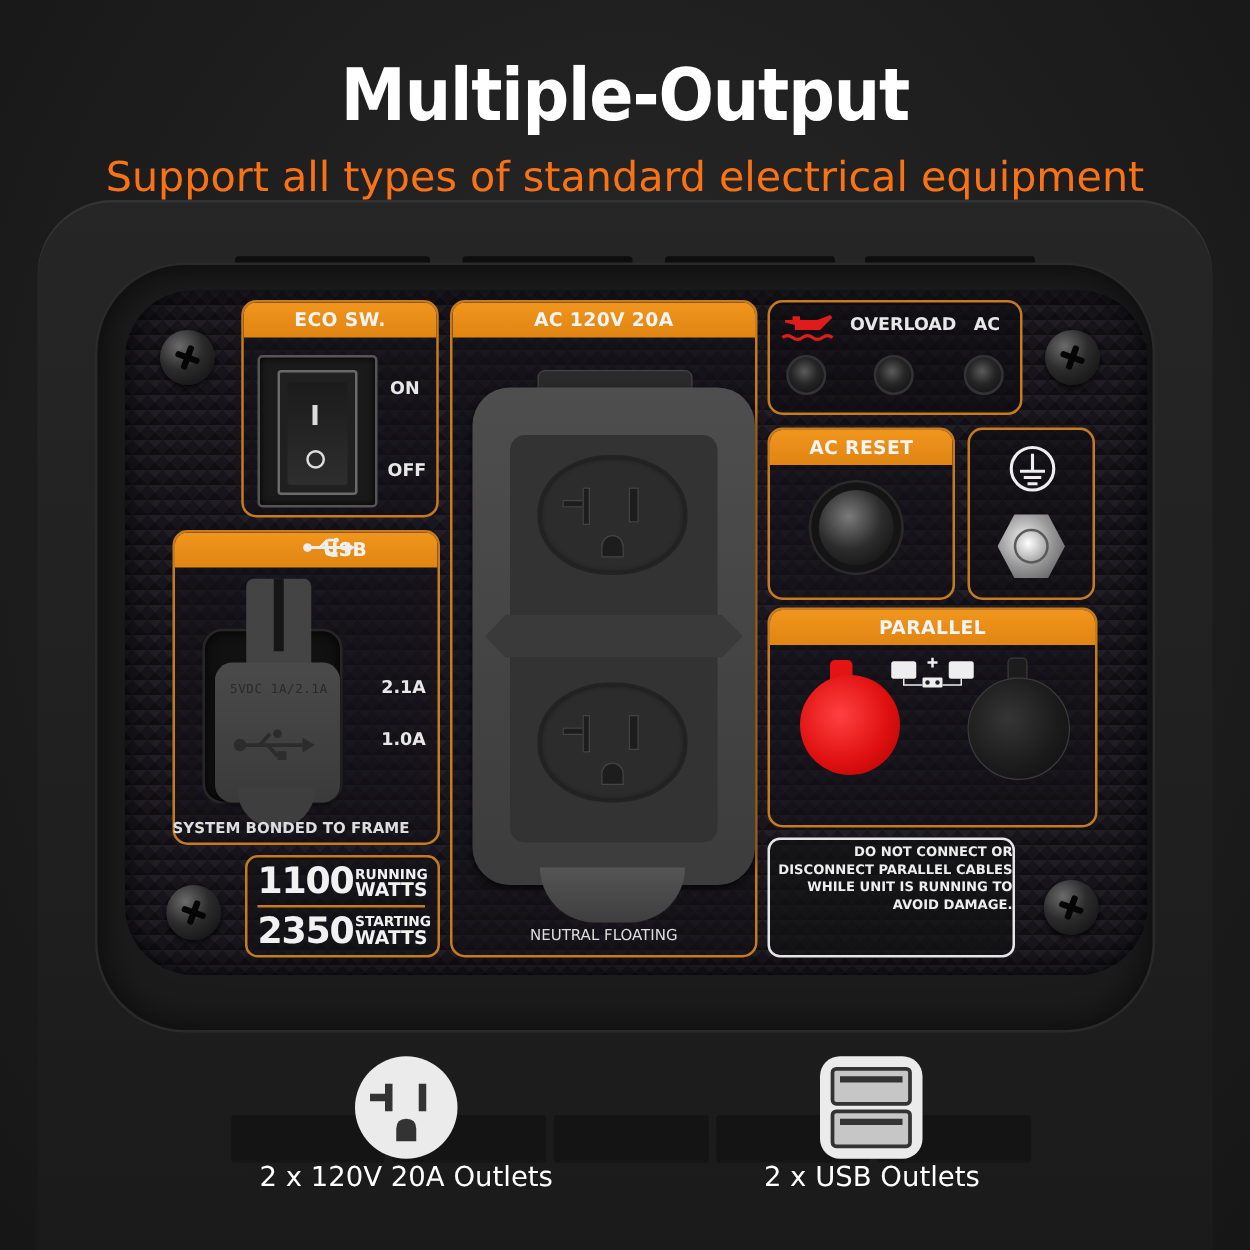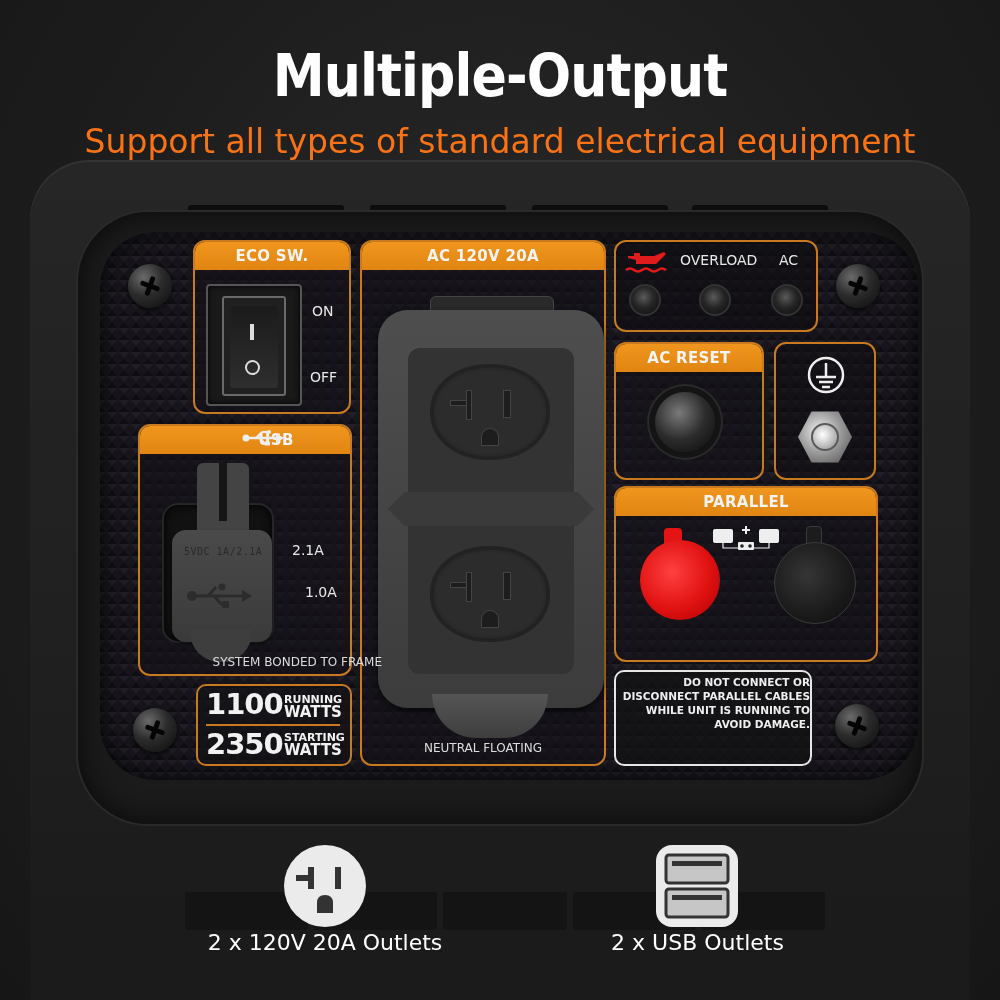--- a/index.html
+++ b/index.html
@@ -55,21 +55,21 @@
 
   .box {
     position: absolute; border: 2px solid #c77a1f; border-radius: 12px;
     background: rgba(20,18,24,0.55); overflow: hidden;
   }
   .box-hdr {
     height: 28px; background: linear-gradient(180deg, #f0951d, #e08512);
     color: #f4f4f4; font-weight: bold; font-size: 15px; text-align: center; line-height: 28px;
     letter-spacing: 0.3px;
   }
-  .lbl { position: absolute; font-weight: normal; font-size: 13px; color: #e8e8e8; }
+  .lbl { position: absolute; font-weight: bold; font-size: 13px; color: #e8e8e8; }
 
   .title {
     position: absolute; left: 0; width: 1000px; top: 42px; text-align: center;
     font-family: "DejaVu Sans", sans-serif; font-weight: bold; font-size: 58px; letter-spacing: -1px;
     color: #fff; transform: scaleX(0.9);
   }
   .subtitle {
     position: absolute; left: 0; width: 1000px; top: 122px; text-align: center;
     font-family: "DejaVu Sans", sans-serif; font-size: 33px; color: #f97316;
   }
@@ -309,23 +309,23 @@
 <svg style="position:absolute;left:186px;top:582px;" width="68" height="28" viewBox="0 0 68 28">
   <circle cx="6" cy="14" r="5" fill="#2c2c2c"></circle>
   <line x1="9" y1="14" x2="56" y2="14" stroke="#2c2c2c" stroke-width="3"></line>
   <polygon points="56,8 66,14 56,20" fill="#2c2c2c"></polygon>
   <line x1="22" y1="14" x2="30" y2="5" stroke="#2c2c2c" stroke-width="3"></line>
   <circle cx="36" cy="5" r="3.5" fill="#2c2c2c"></circle>
   <line x1="28" y1="14" x2="36" y2="23" stroke="#2c2c2c" stroke-width="3"></line>
   <rect x="36" y="19" width="7" height="7" fill="#2c2c2c"></rect>
 </svg>
 <div class="usb-lip"></div>
-<div class="lbl" style="left:292px;top:542px;font-size:14px;">2.1A</div>
+<div class="lbl" style="left:305px;top:542px;font-size:14px;">2.1A</div>
 <div class="lbl" style="left:305px;top:584px;font-size:14px;">1.0A</div>
-<div class="lbl" style="left:138px;top:655px;width:244px;text-align:right;font-size:12px;font-weight:normal;color:#ddd;">SYSTEM BONDED TO FRAME</div>
+<div class="lbl" style="left:138px;top:655px;width:244px;text-align:left;font-size:12px;font-weight:bold;color:#ddd;">SYSTEM BONDED TO FRAME</div>
 
 <div class="box" style="left:614px;top:486px;width:264px;height:176px;">
   <div class="box-hdr">PARALLEL</div>
 </div>
 <svg style="position:absolute;left:712px;top:526px;" width="68" height="26" viewBox="0 0 68 26">
   <rect x="1" y="3" width="20" height="14" rx="2" fill="#eee"></rect>
   <rect x="47" y="3" width="20" height="14" rx="2" fill="#eee"></rect>
   <rect x="26" y="16" width="16" height="8" rx="1" fill="#eee"></rect>
   <circle cx="30" cy="20" r="1.8" fill="#222"></circle>
     <circle cx="38" cy="20" r="1.8" fill="#222"></circle>

